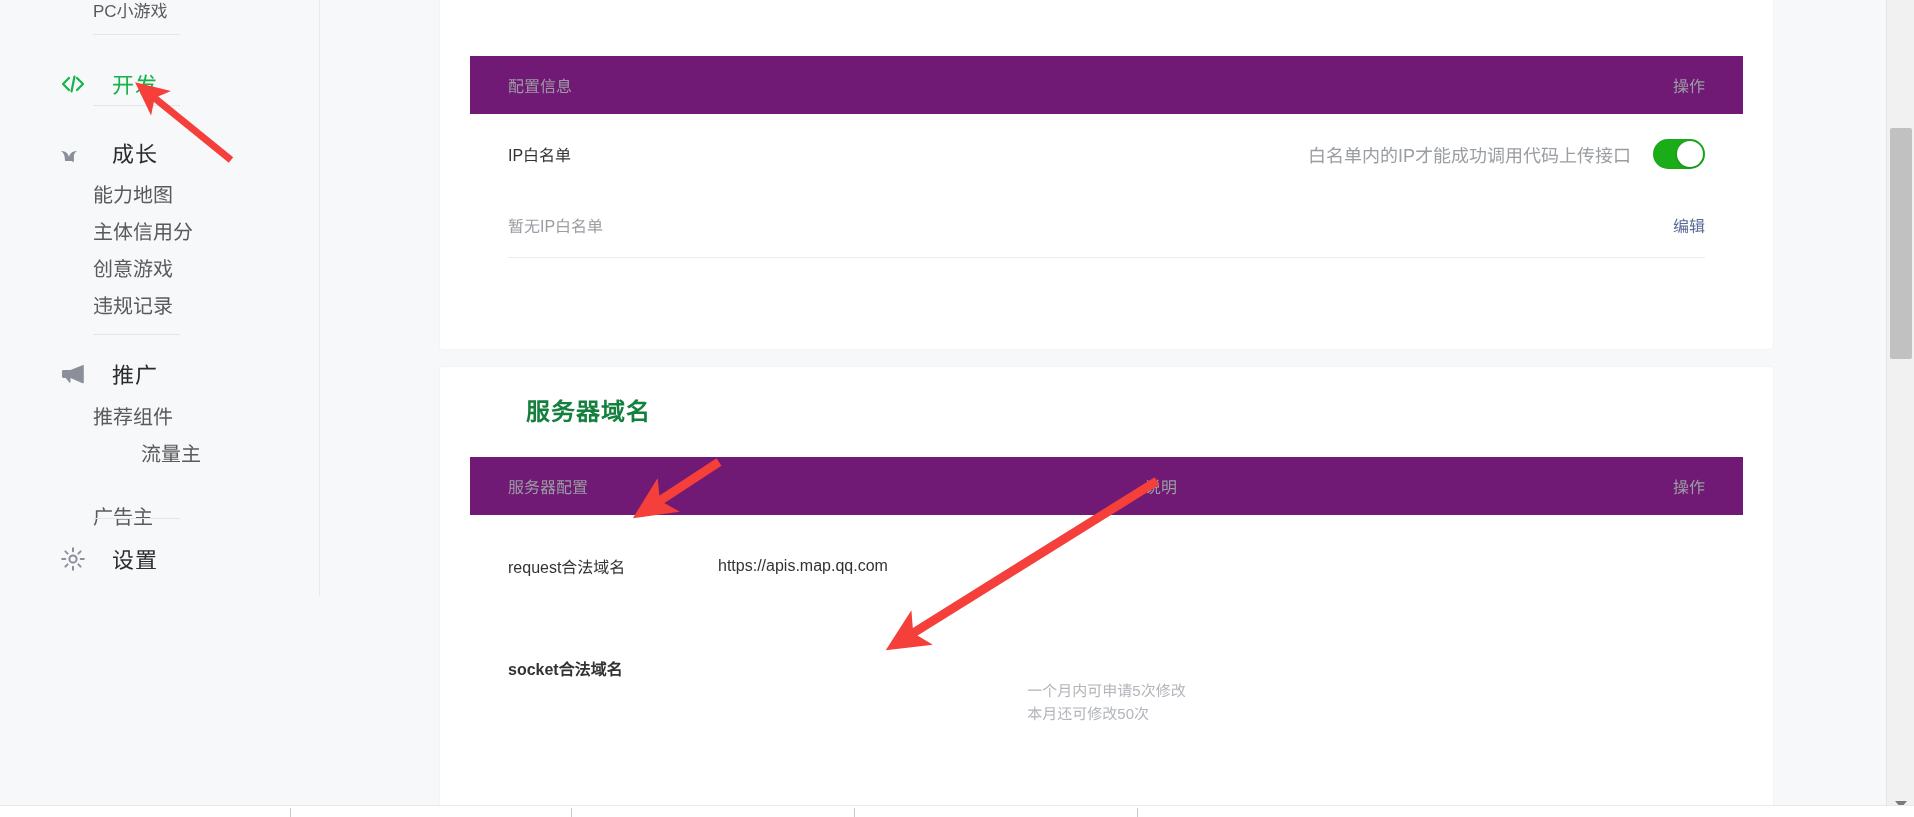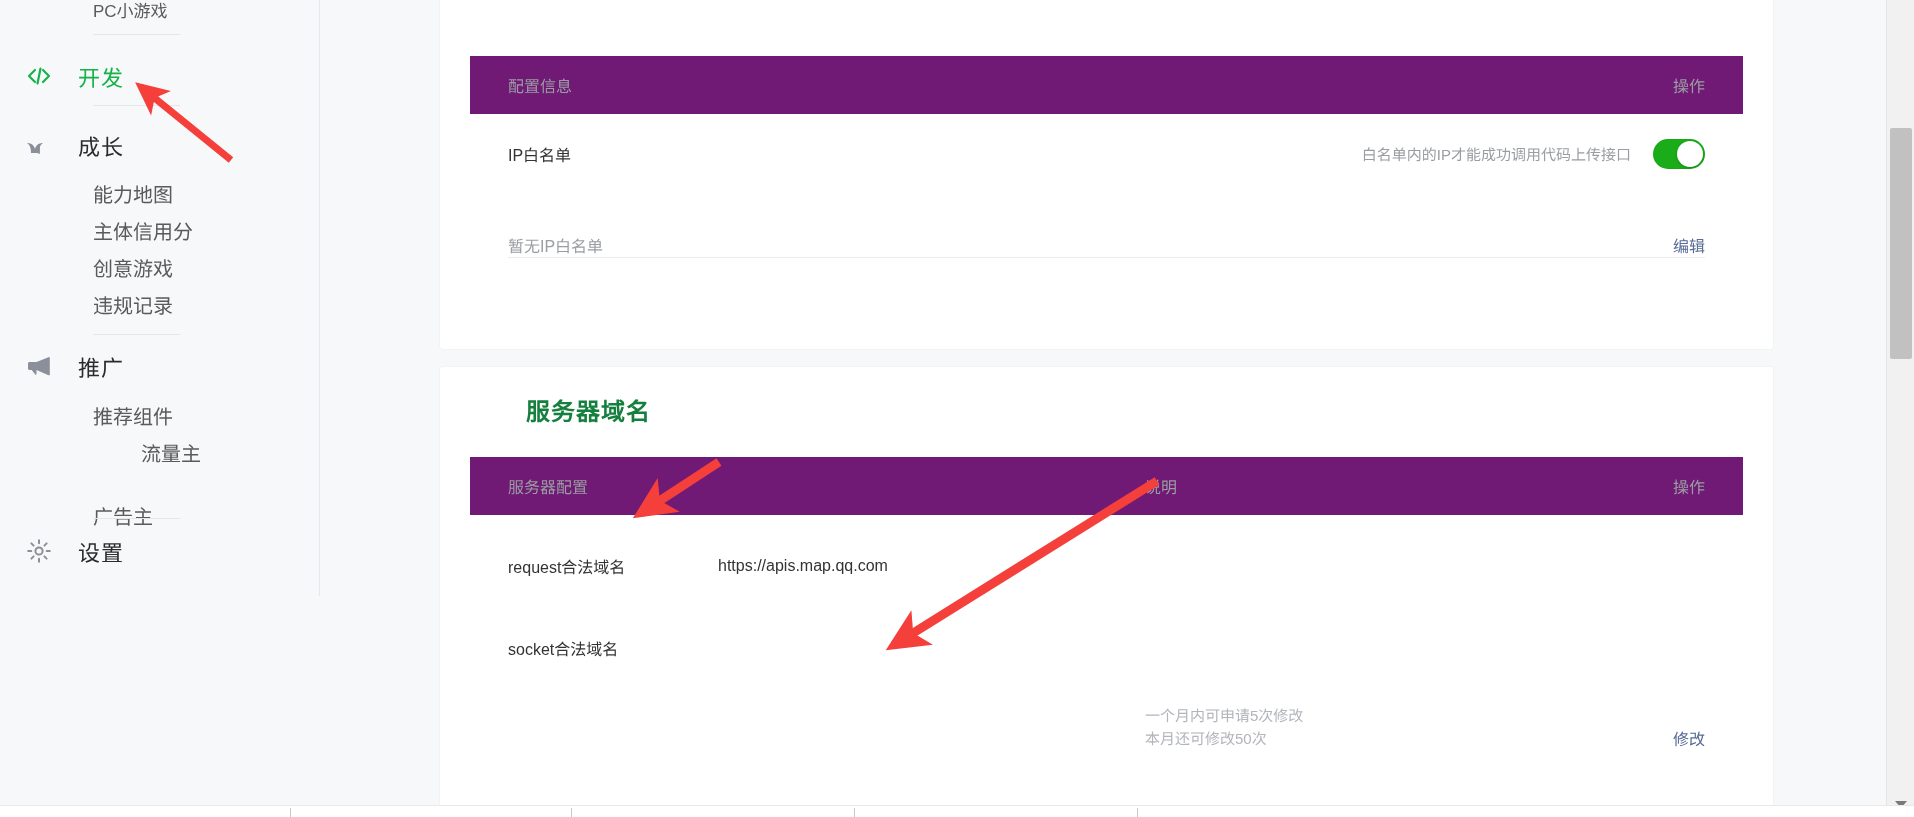--- a/index.html
+++ b/index.html
@@ -17,22 +17,22 @@
   #sidebar{
     position:absolute; left:0; top:0; width:320px; height:596px;
     background:#f7f8fa;
     border-right:1px solid #e6e8eb;
   }
   .side-sub{
     font-size:17px; color:#5a5a5a; line-height:1;
     padding-left:93px;
   }
   .side-group{
-    display:flex; align-items:center;
-    padding-left:24px;
+    display:flex; align-items:flex-end;
+    padding-left:58px;
     height:46px;
   }
   .side-group .gicon{
     width:30px; height:30px; flex:0 0 30px;
     display:flex; align-items:center; justify-content:center;
     color:#8a8f99;
   }
   .side-group .glabel{
     margin-left:24px;
     font-size:22px; color:#2b2b2b; letter-spacing:1px;
@@ -96,36 +96,36 @@
   .c-name{ flex:0 0 178px; }
   .c-mid { flex:1 1 auto; }
   .c-act { flex:0 0 130px; text-align:right; }
   .link{
     color:#576b95; cursor:pointer; font-size:16px;
   }
   .muted{ color:#9a9da2; }
 
   
   .toggle-wrap{ display:flex; align-items:center; justify-content:flex-end; }
-  .toggle-note{ font-size:15px; color:#9a9da2; margin-right:22px; white-space:nowrap; }
+  .toggle-note{ font-size:18px; color:#9a9da2; margin-right:22px; white-space:nowrap; }
   .switch{
     position:relative; width:52px; height:30px;
     border-radius:15px; background:#1aad19;
     flex:0 0 52px; cursor:pointer;
     box-shadow:inset 0 0 0 1px rgba(0,0,0,0.03);
   }
   .switch .knob{
     position:absolute; top:2px; left:24px;
     width:26px; height:26px; border-radius:50%;
     background:#fff;
     box-shadow:0 1px 3px rgba(0,0,0,0.22);
   }
 
   .subrow{
-    display:flex; align-items:flex-end;
+    display:flex; align-items:center;
     padding:0 38px;
     height:64px;
     font-size:16px;
   }
   .note-block{ text-align:right; line-height:1.5; }
   .note-line{ font-size:15px; color:#b2b5ba; white-space:nowrap; }
 
   
   #scrollbar{
     position:absolute; right:0; top:0; width:28px; height:817px;
@@ -295,26 +295,26 @@
           <div style="flex:1 1 auto;"></div>
           <div style="flex:0 0 430px;">说明</div>
           <div class="c-act">操作</div>
         </div>
 
         <div class="trow noborder" style="height:101px;">
           <div class="c-name" style="flex:0 0 210px;">request合法域名</div>
           <div style="flex:1 1 auto;">https://apis.map.qq.com</div>
         </div>
 
-        <div class="trow noborder" style="height:64px;align-items:center;padding-top:0;">
+        <div class="trow noborder" style="height:64px;align-items:flex-end;padding-top:0;font-weight:bold;">
           <div class="c-name" style="flex:0 0 210px;">socket合法域名</div>
           <div style="flex:1 1 auto;"></div>
         </div>
 
-        <div class="subrow" style="height:70px;align-items:flex-end;">
+        <div class="subrow" style="height:70px;align-items:center;flex-direction:column;">
           <div style="flex:1 1 auto;"></div>
           <div class="note-block" style="flex:0 0 430px;text-align:left;">
             <div class="note-line">一个月内可申请5次修改</div>
             <div class="note-line">本月还可修改50次</div>
           </div>
           <div class="c-act" style="padding-top:18px;">
             <span class="link">修改</span>
           </div>
         </div>
 

